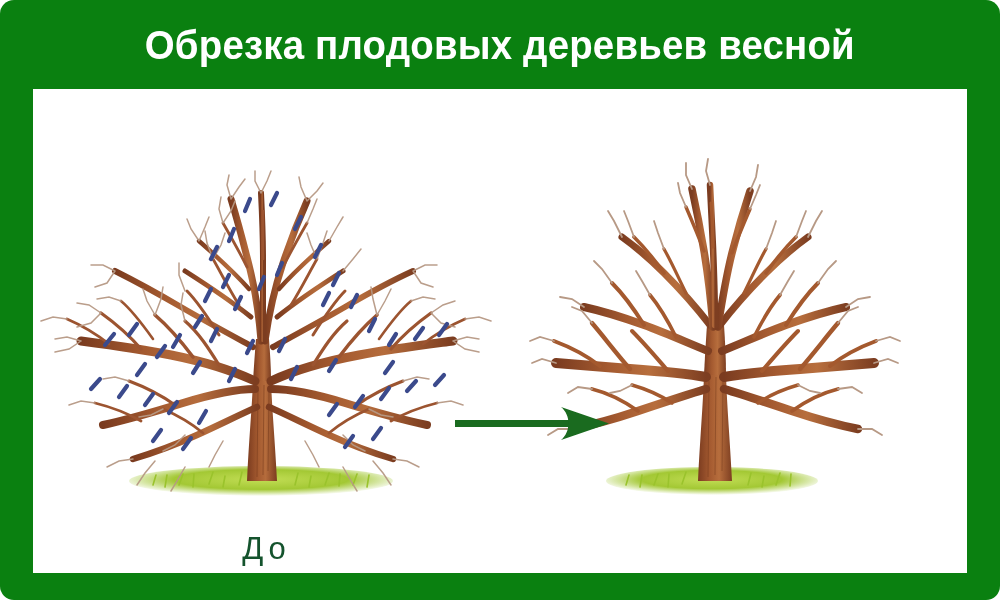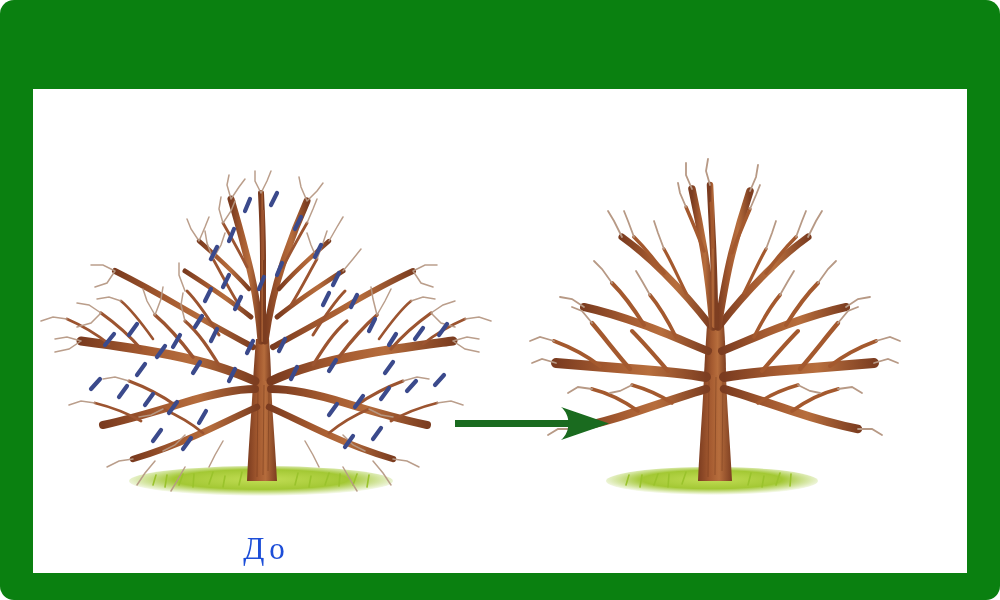--- a/index.html
+++ b/index.html
@@ -25,32 +25,35 @@
   #canvas-panel{
     position:absolute;left:33px;top:89px;width:934px;height:484px;
     background:#ffffff;overflow:hidden;
   }
   .panel-half{position:absolute;top:0;height:484px;}
   #before-half{left:0;width:467px;}
   #after-half{left:467px;width:467px;}
   .tree-svg{position:absolute;left:0;top:0;width:100%;height:100%;}
   .caption{
     position:absolute;bottom:6px;width:100%;text-align:center;
-    font-size:31px;color:#1d4ed8;letter-spacing:5px;
-    font-family:Liberation Serif, serif;
+    font-size:31px;color:#14532d;letter-spacing:5px;
+    font-family:Liberation Sans, sans-serif;
   }
   #arrow-wrap{
     position:absolute;left:420px;top:310px;width:160px;height:50px;
   }
 </style>
 </head>
 <body>
 
 <div id="poster">
 
+  <div id="title-bar">
+    <div id="title-text">Обрезка плодовых деревьев весной</div>
+  </div>
 
   <div id="canvas-panel">
 
     <div class="panel-half" id="before-half">
       <svg class="tree-svg" viewBox="0 0 467 484" preserveAspectRatio="xMidYMid meet">
         <defs>
           <linearGradient id="barkL" x1="0" y1="0" x2="1" y2="0">
             <stop offset="0%" stop-color="#7a3b1f"></stop>
             <stop offset="35%" stop-color="#a3592f"></stop>
             <stop offset="62%" stop-color="#b56c3c"></stop>

